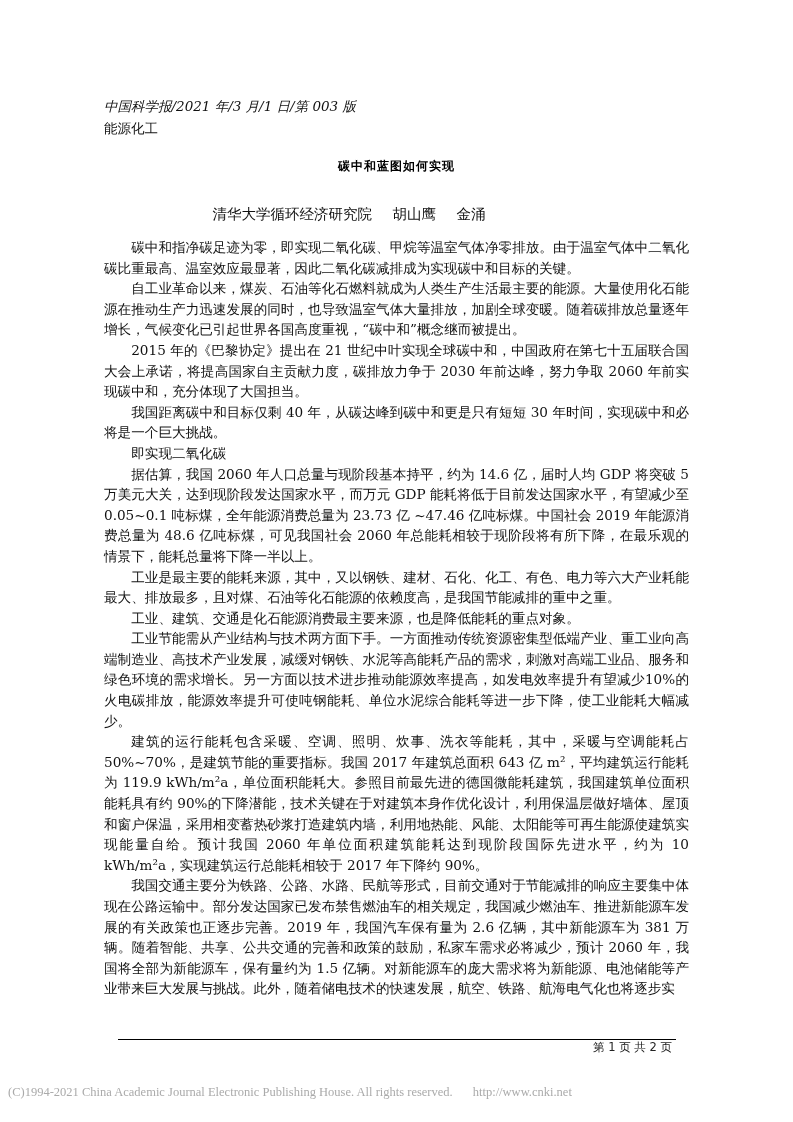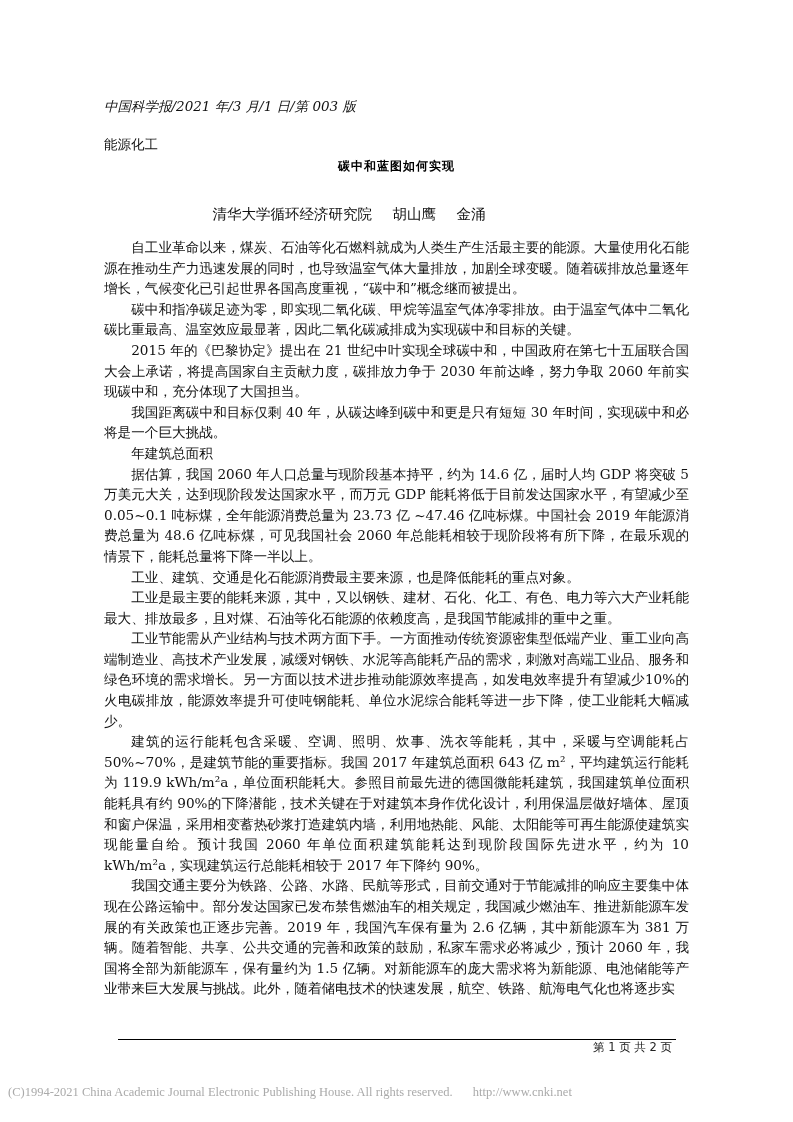--- a/index.html
+++ b/index.html
@@ -1,20 +1,20 @@
 <!DOCTYPE html>
 <html><head>
 <meta charset="utf-8">
 <style>
   html, body { margin: 0; padding: 0; background: #ffffff; }
   body { width: 793px; height: 1122px; position: relative; overflow: hidden;
          font-family: "DejaVu Serif", "Liberation Serif", serif; color: #111; }
   .meta { position: absolute; left: 104px; font-size: 13.5px; line-height: 20px; color: #111; }
   .meta.l1 { top: 96px; font-style: italic; }
-  .meta.l2 { top: 134px; }
+  .meta.l2 { top: 118px; }
   .title { position: absolute; left: 0; width: 793px; top: 158px; text-align: center;
            font-family: "DejaVu Sans", "Liberation Sans", sans-serif; font-weight: bold;
            font-size: 12px; letter-spacing: 1px; color: #000; }
   .author { position: absolute; left: 0; width: 698px; top: 205px; text-align: center;
             font-size: 14.5px; color: #111; }
   .author span { margin: 0 8px; }
   .body { position: absolute; left: 104px; top: 237px; width: 585px;
           font-size: 13.6px; line-height: 20.6px; text-align: justify; color: #111; }
   .body p { margin: 0; text-indent: 2em; }
   .footer-rule { position: absolute; left: 118px; top: 1039px; width: 558px; height: 1px; background: #000; }
@@ -33,28 +33,28 @@
 
   <div class="title">碳中和蓝图如何实现</div>
 
   <div class="author">
     <span>清华大学循环经济研究院</span>
     <span>胡山鹰</span>
     <span>金涌</span>
   </div>
 
   <div class="body">
+    <p>碳中和指净碳足迹为零，即实现二氧化碳、甲烷等温室气体净零排放。由于温室气体中二氧化碳比重最高、温室效应最显著，因此二氧化碳减排成为实现碳中和目标的关键。</p>
     <p>自工业革命以来，煤炭、石油等化石燃料就成为人类生产生活最主要的能源。大量使用化石能源在推动生产力迅速发展的同时，也导致温室气体大量排放，加剧全球变暖。随着碳排放总量逐年增长，气候变化已引起世界各国高度重视，“碳中和”概念继而被提出。</p>
-    <p>碳中和指净碳足迹为零，即实现二氧化碳、甲烷等温室气体净零排放。由于温室气体中二氧化碳比重最高、温室效应最显著，因此二氧化碳减排成为实现碳中和目标的关键。</p>
     <p>2015 年的《巴黎协定》提出在 21 世纪中叶实现全球碳中和，中国政府在第七十五届联合国大会上承诺，将提高国家自主贡献力度，碳排放力争于 2030 年前达峰，努力争取 2060 年前实现碳中和，充分体现了大国担当。</p>
     <p>我国距离碳中和目标仅剩 40 年，从碳达峰到碳中和更是只有短短 30 年时间，实现碳中和必将是一个巨大挑战。</p>
-    <p>年建筑总面积</p>
+    <p>即实现二氧化碳</p>
     <p>据估算，我国 2060 年人口总量与现阶段基本持平，约为 14.6 亿，届时人均 GDP 将突破 5 万美元大关，达到现阶段发达国家水平，而万元 GDP 能耗将低于目前发达国家水平，有望减少至 0.05~0.1 吨标煤，全年能源消费总量为 23.73 亿 ~47.46 亿吨标煤。中国社会 2019 年能源消费总量为 48.6 亿吨标煤，可见我国社会 2060 年总能耗相较于现阶段将有所下降，在最乐观的情景下，能耗总量将下降一半以上。</p>
+    <p>工业是最主要的能耗来源，其中，又以钢铁、建材、石化、化工、有色、电力等六大产业耗能最大、排放最多，且对煤、石油等化石能源的依赖度高，是我国节能减排的重中之重。</p>
     <p>工业、建筑、交通是化石能源消费最主要来源，也是降低能耗的重点对象。</p>
-    <p>工业是最主要的能耗来源，其中，又以钢铁、建材、石化、化工、有色、电力等六大产业耗能最大、排放最多，且对煤、石油等化石能源的依赖度高，是我国节能减排的重中之重。</p>
     <p>工业节能需从产业结构与技术两方面下手。一方面推动传统资源密集型低端产业、重工业向高端制造业、高技术产业发展，减缓对钢铁、水泥等高能耗产品的需求，刺激对高端工业品、服务和绿色环境的需求增长。另一方面以技术进步推动能源效率提高，如发电效率提升有望减少10%的火电碳排放，能源效率提升可使吨钢能耗、单位水泥综合能耗等进一步下降，使工业能耗大幅减少。</p>
     <p>建筑的运行能耗包含采暖、空调、照明、炊事、洗衣等能耗，其中，采暖与空调能耗占 50%~70%，是建筑节能的重要指标。我国 2017 年建筑总面积 643 亿 m²，平均建筑运行能耗为 119.9 kWh/m²a，单位面积能耗大。参照目前最先进的德国微能耗建筑，我国建筑单位面积能耗具有约 90%的下降潜能，技术关键在于对建筑本身作优化设计，利用保温层做好墙体、屋顶和窗户保温，采用相变蓄热砂浆打造建筑内墙，利用地热能、风能、太阳能等可再生能源使建筑实现能量自给。预计我国 2060 年单位面积建筑能耗达到现阶段国际先进水平，约为 10 kWh/m²a，实现建筑运行总能耗相较于 2017 年下降约 90%。</p>
     <p>我国交通主要分为铁路、公路、水路、民航等形式，目前交通对于节能减排的响应主要集中体现在公路运输中。部分发达国家已发布禁售燃油车的相关规定，我国减少燃油车、推进新能源车发展的有关政策也正逐步完善。2019 年，我国汽车保有量为 2.6 亿辆，其中新能源车为 381 万辆。随着智能、共享、公共交通的完善和政策的鼓励，私家车需求必将减少，预计 2060 年，我国将全部为新能源车，保有量约为 1.5 亿辆。对新能源车的庞大需求将为新能源、电池储能等产业带来巨大发展与挑战。此外，随着储电技术的快速发展，航空、铁路、航海电气化也将逐步实</p>
   </div>
 
   <div class="footer-rule"></div>
   <div class="page-no">第 1 页  共 2 页</div>
 
   <div class="copyright">
     <span>(C)1994-2021 China Academic Journal Electronic Publishing House. All rights reserved.</span><span class="url">http://www.cnki.net</span>

